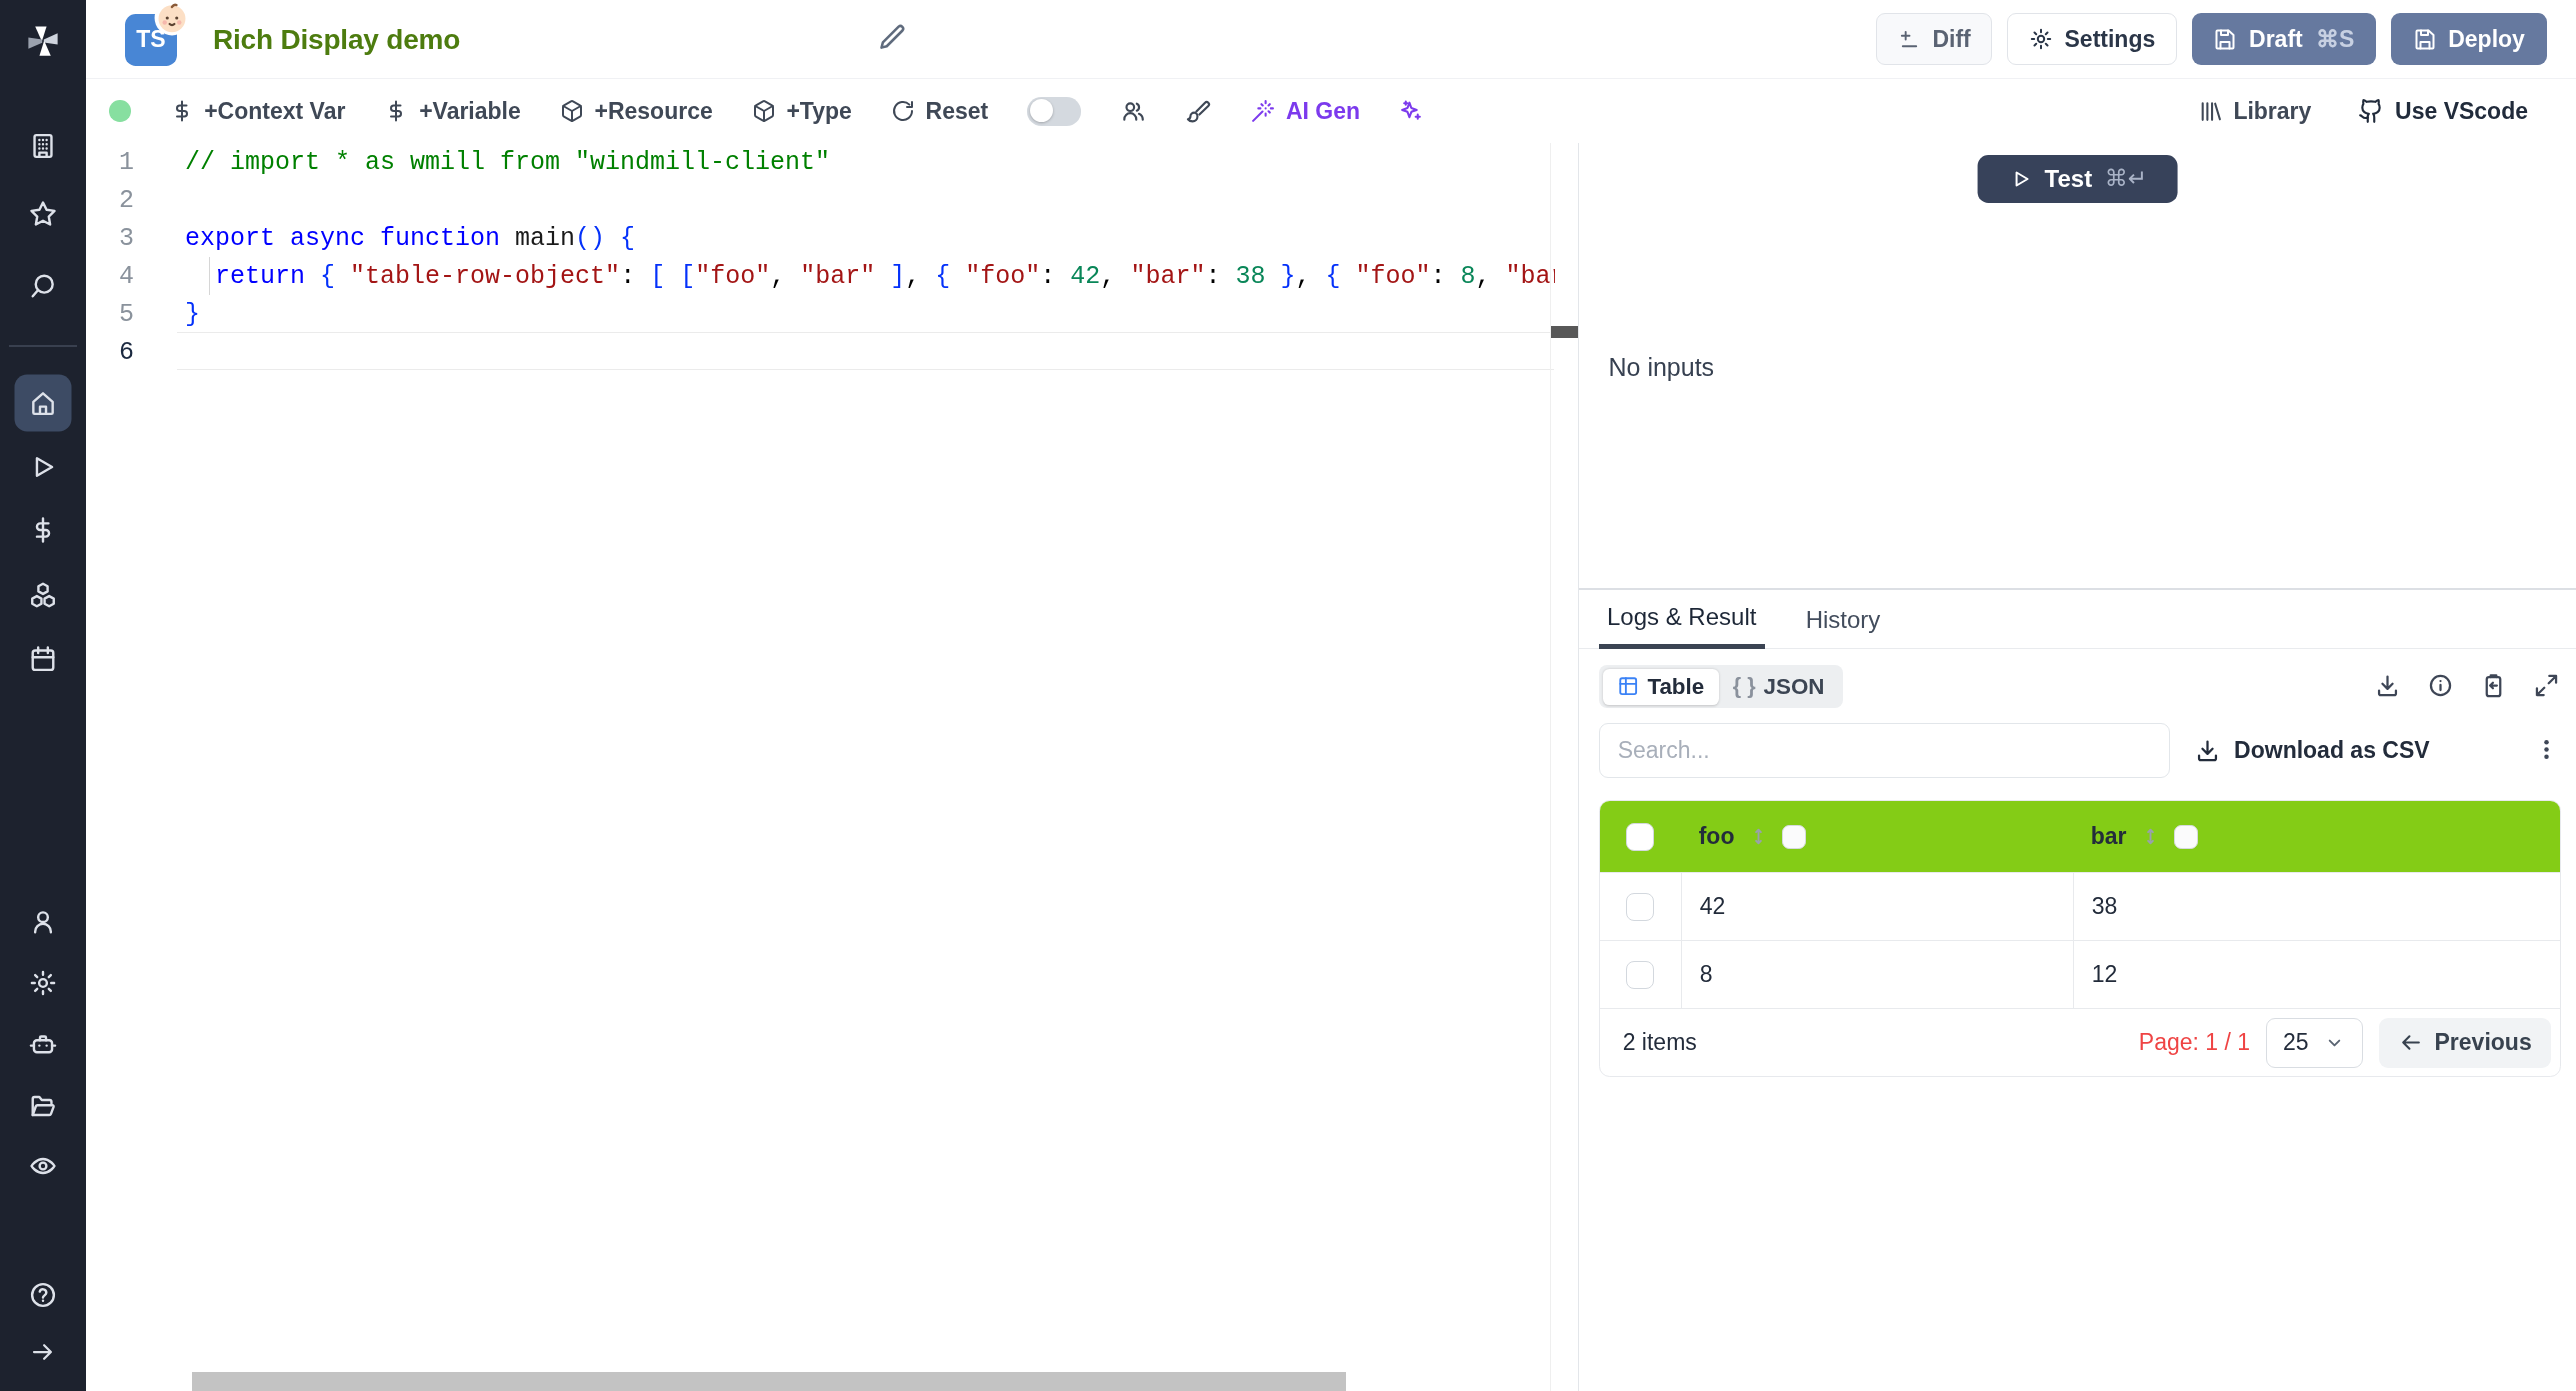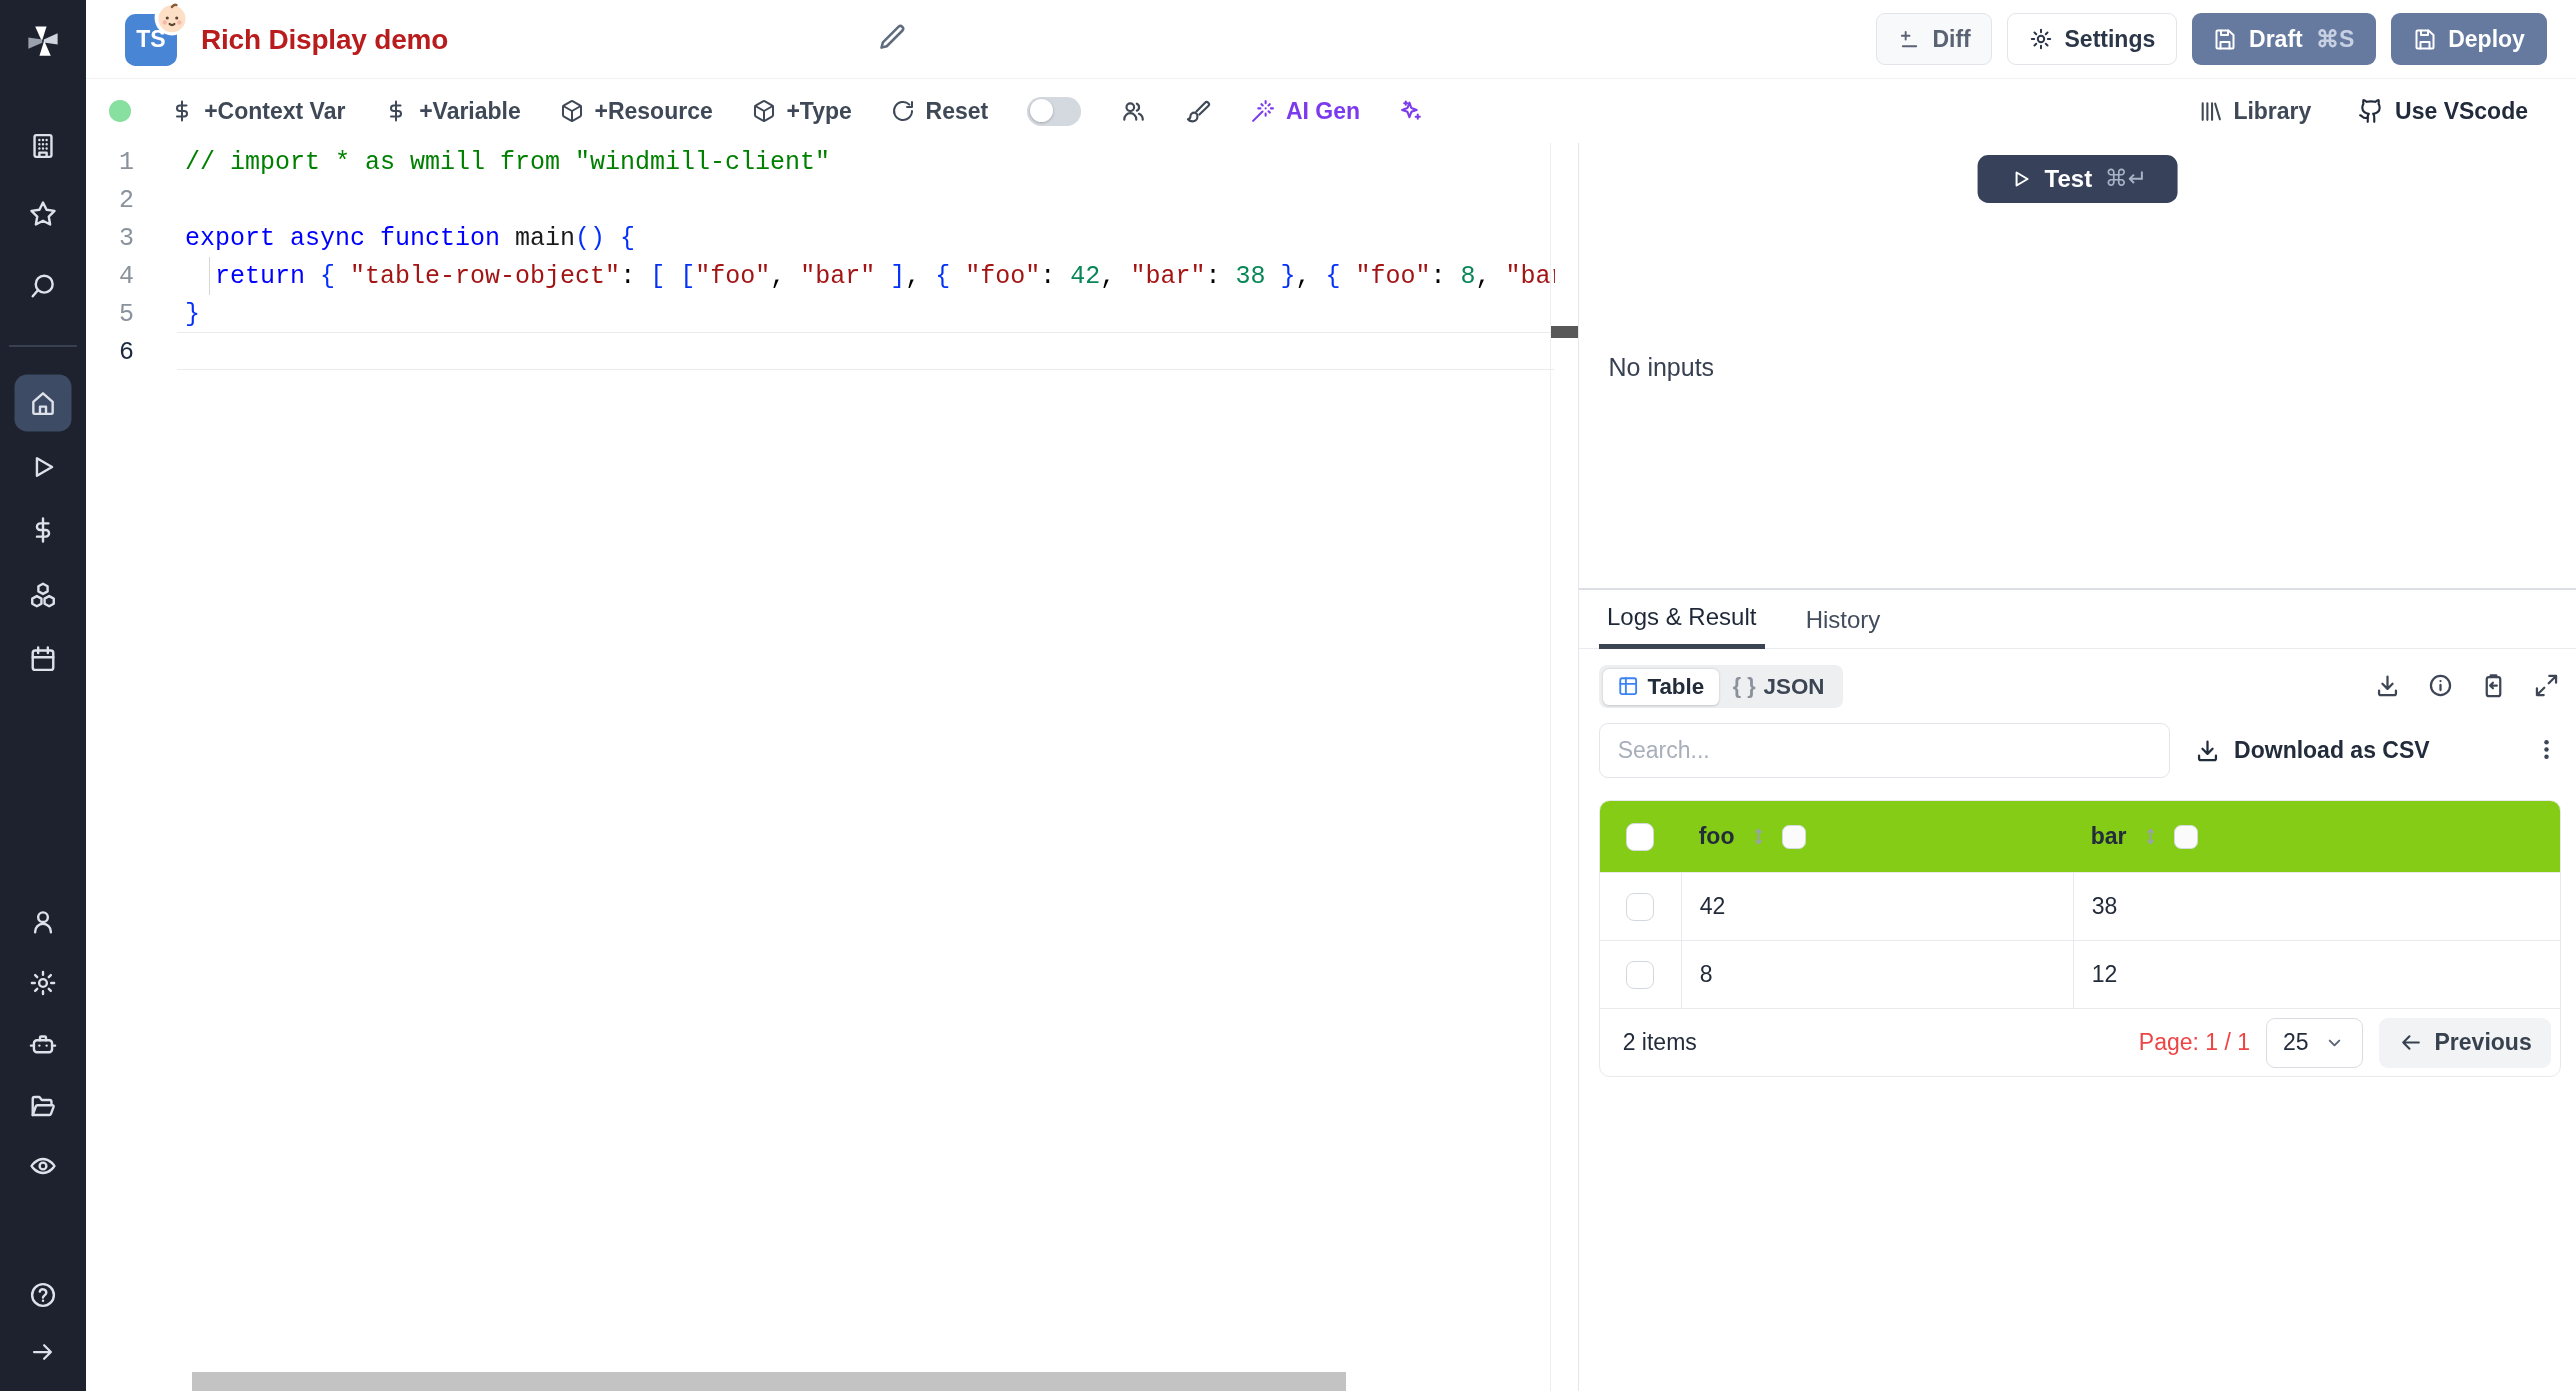--- a/index.html
+++ b/index.html
@@ -11,25 +11,25 @@
   
   .sidebar { position:absolute; left:0; top:0; width:86px; height:1392px; background:#1d222e; z-index:5; }
   .s-item { position:absolute; left:43px; transform:translate(-50%,-50%); width:57px; height:57px;
             display:flex; align-items:center; justify-content:center; color:#dde1e9; border-radius:12.5px; }
   .s-item.active { background:#3d4b64; }
   .s-divider { position:absolute; left:9px; width:68px; height:1.8px; background:#39404f; }
 
   
   .main { position:absolute; left:86px; top:0; right:0; }
   .header { position:relative; height:79px; background:#fff; border-bottom:1.8px solid #f0f1f4; }
-  .hdr-left { position:absolute; left:39px; top:0; height:79px; display:flex; align-items:center; gap:6px; }
+  .hdr-left { position:absolute; left:39px; top:0; height:79px; display:flex; align-items:center; gap:36px; }
   .ts-badge { position:relative; width:52px; height:52px; background:#4886d5; border-radius:10.7px;
               display:flex; align-items:center; justify-content:center; color:#fff; font-weight:bold; font-size:23px; }
   .emoji-badge { position:absolute; top:-14.3px; right:-14.3px; width:38px; height:38px; }
-  .page-title { font-size:28px; font-weight:bold; color:#b91c1c; letter-spacing:-0.2px;margin-left:18px; }
+  .page-title { font-size:28px; font-weight:bold; color:#4d7c0f; letter-spacing:-0.2px; }
   .pencil-btn { position:absolute; left:792px; top:21.5px; color:#5f6b7d; }
   .path-group { position:absolute; left:1064px; top:13.4px; height:52px; display:flex; align-items:stretch;
                 border:1.8px solid #dcdfe4; border-radius:9px; overflow:hidden; background:#fff; }
   .path-label { display:flex; align-items:center; gap:10.7px; padding:0 18px; background:#f6f7f8;
                 border-right:1.8px solid #e4e7eb; font-size:23px; font-weight:600; color:#3c4553; }
   .path-value { display:flex; align-items:center; padding:0 18px; font-family:"Liberation Mono",monospace;
                 font-size:22.4px; color:#222b3a; }
   .hdr-right { position:absolute; right:29.5px; top:13.4px; display:flex; gap:15px; }
   .btn { display:inline-flex; align-items:center; gap:11.6px; height:52px; padding:0 20.6px; border-radius:9px;
          font-size:23px; font-weight:600; border:1.8px solid transparent; }

